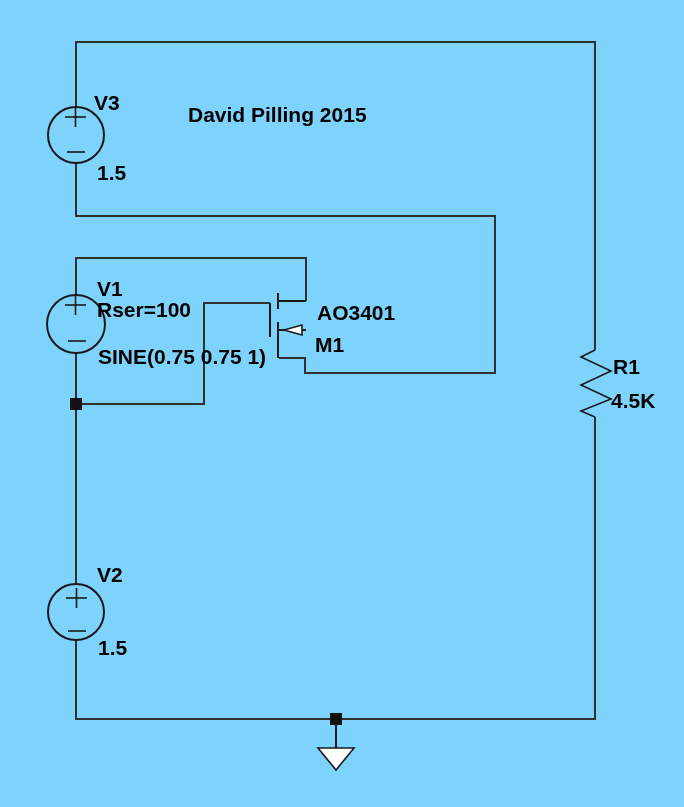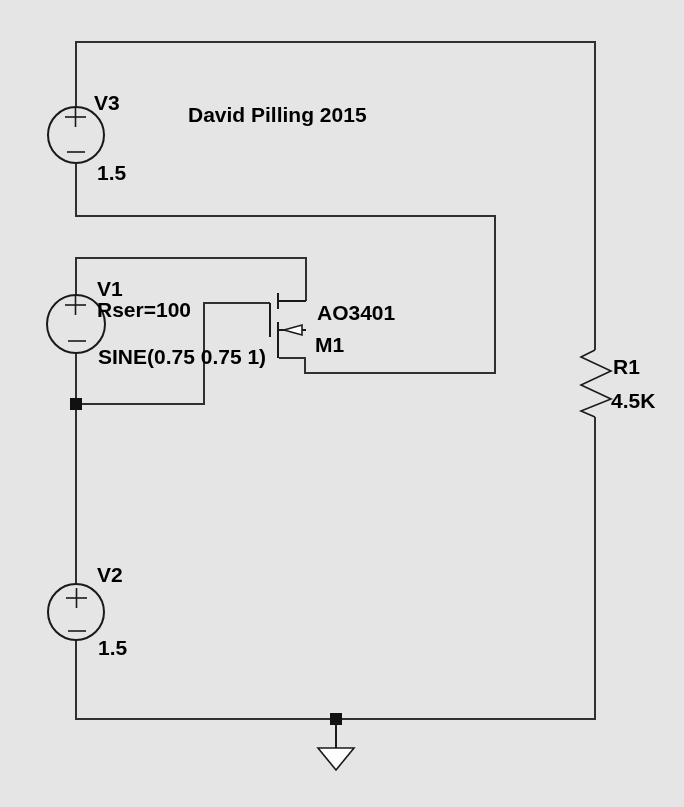--- a/index.html
+++ b/index.html
@@ -3,21 +3,21 @@
 <meta charset="utf-8">
 <style>
   html, body {
     margin: 0;
     padding: 0;
     background: #ffffff;
   }
   .schematic-wrap {
     width: 684px;
     height: 807px;
-    background: #e5e5e5;
+    background: #7dd3fc;
     position: relative;
     overflow: hidden;
   }
   svg text {
     font-family: "Liberation Sans", "DejaVu Sans", sans-serif;
     font-weight: bold;
     font-size: 21px;
     fill: #000000;
   }
   svg .wire {

